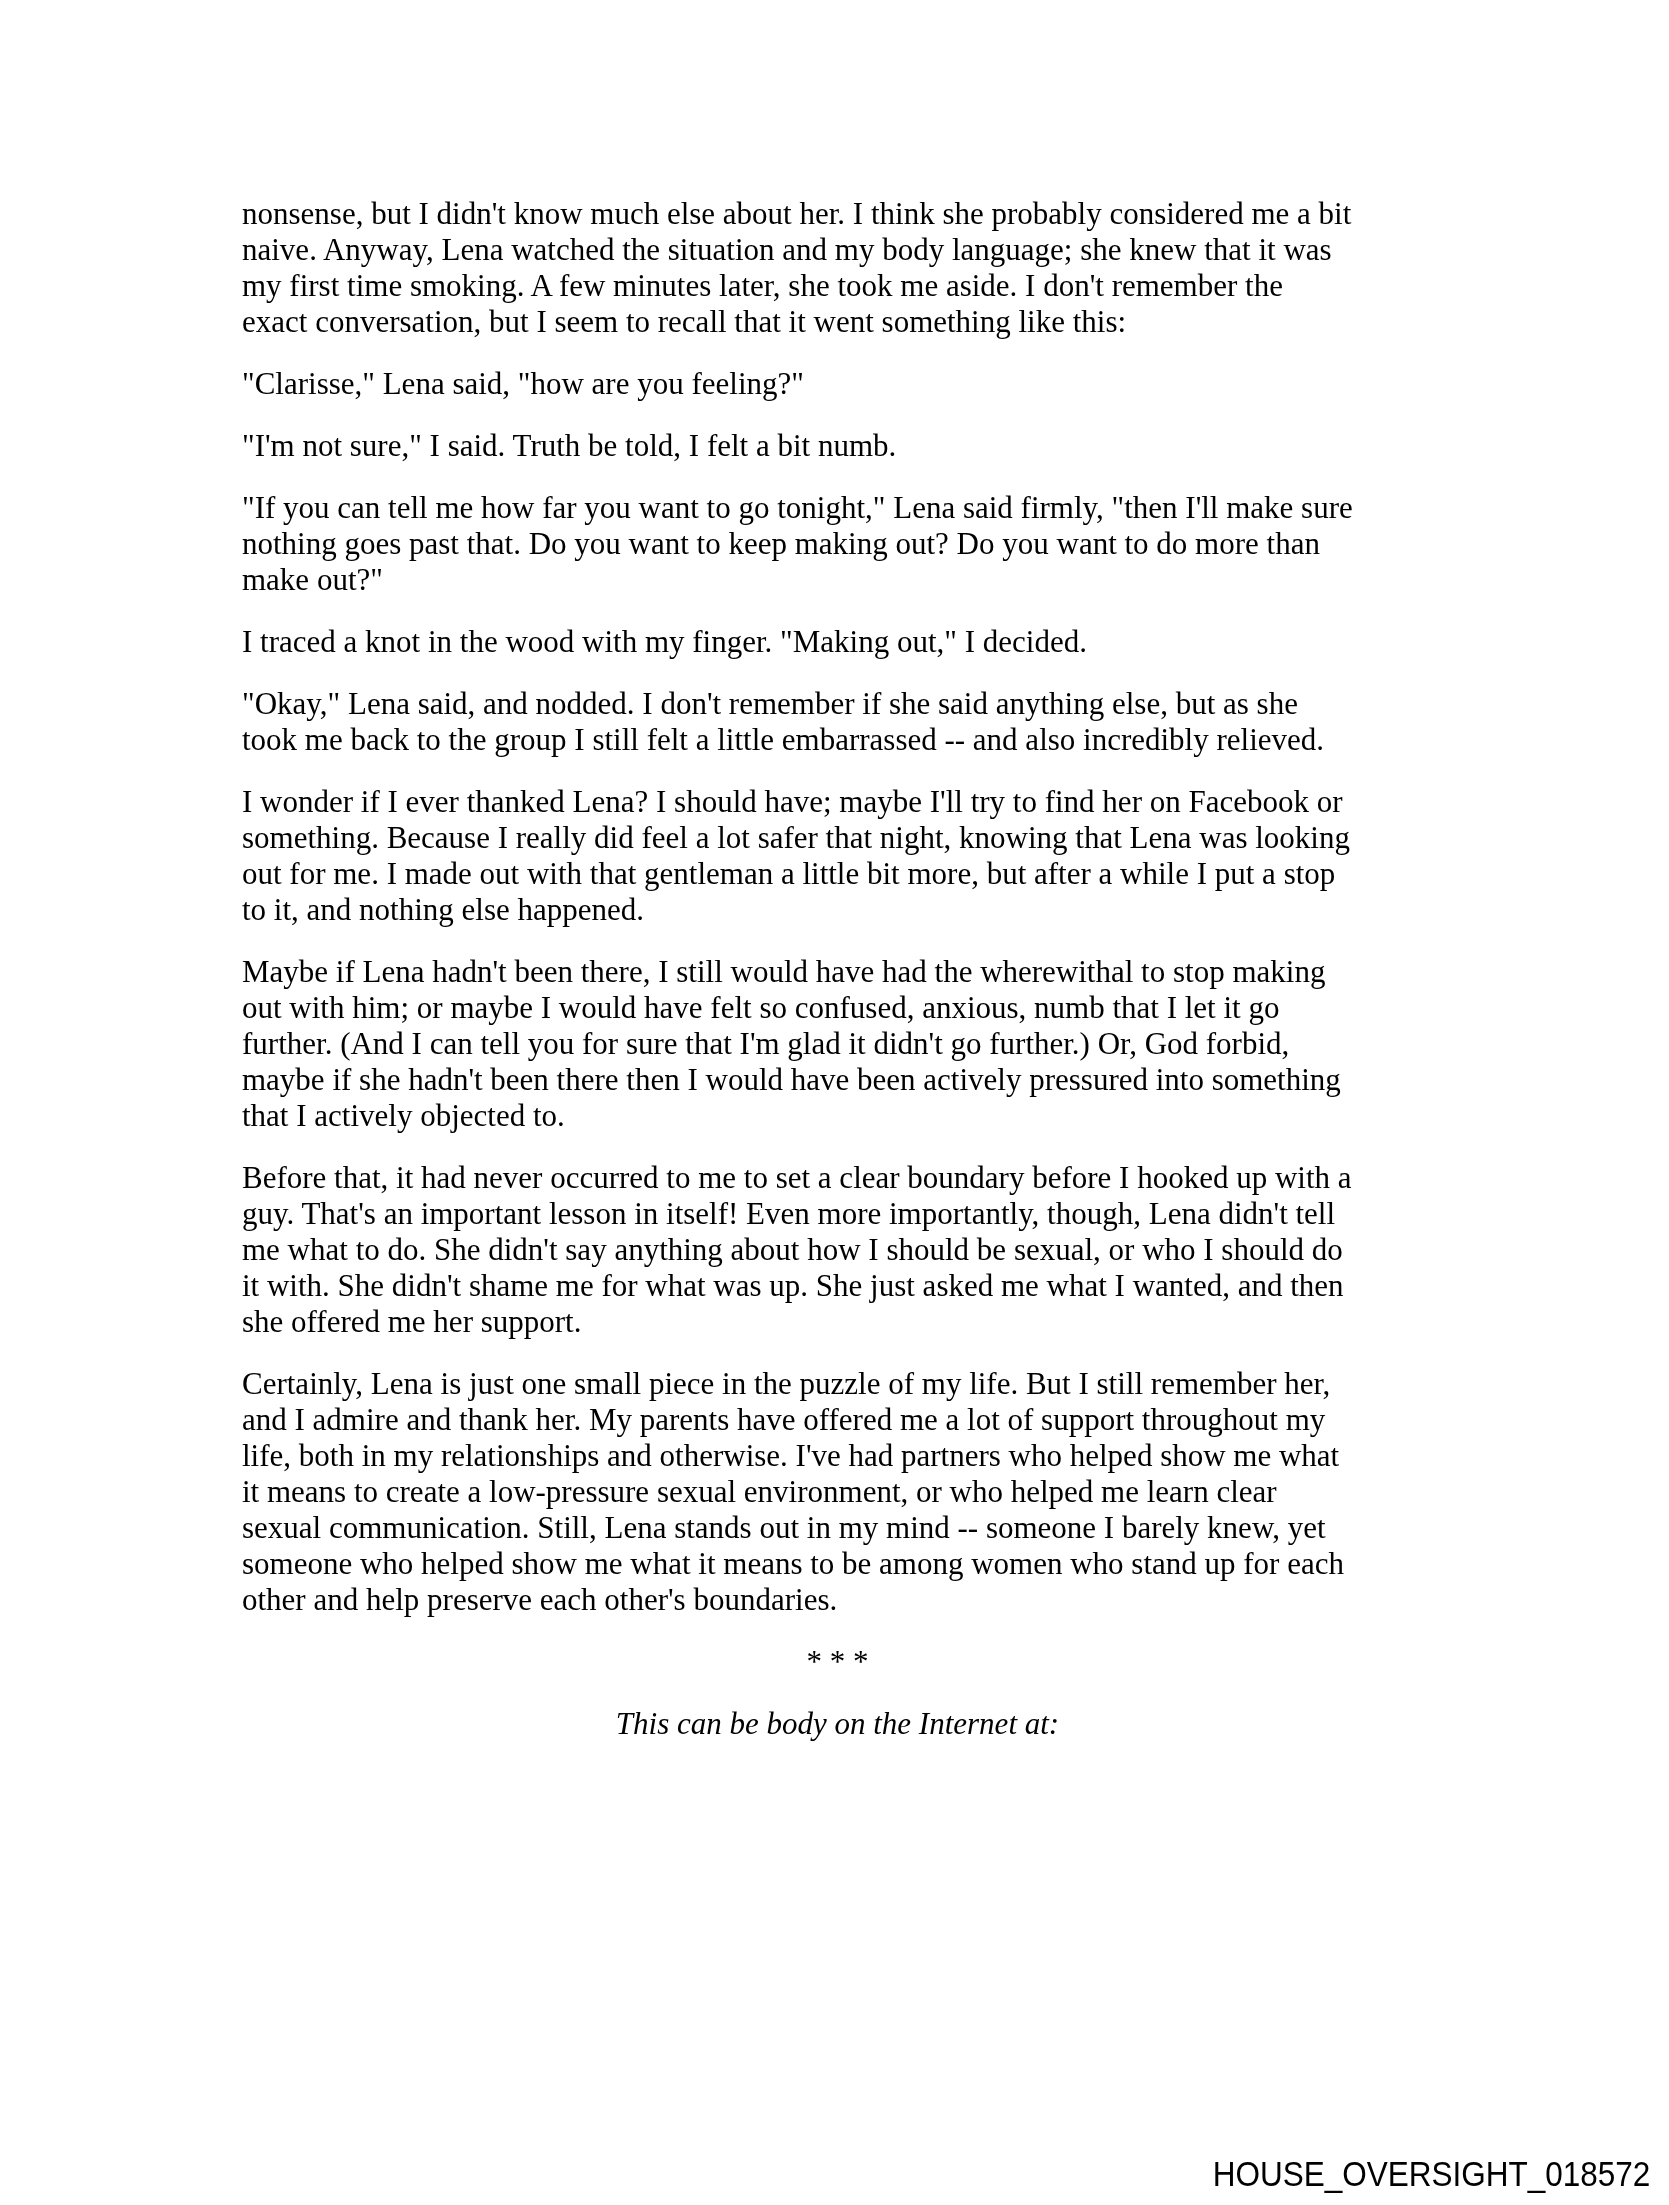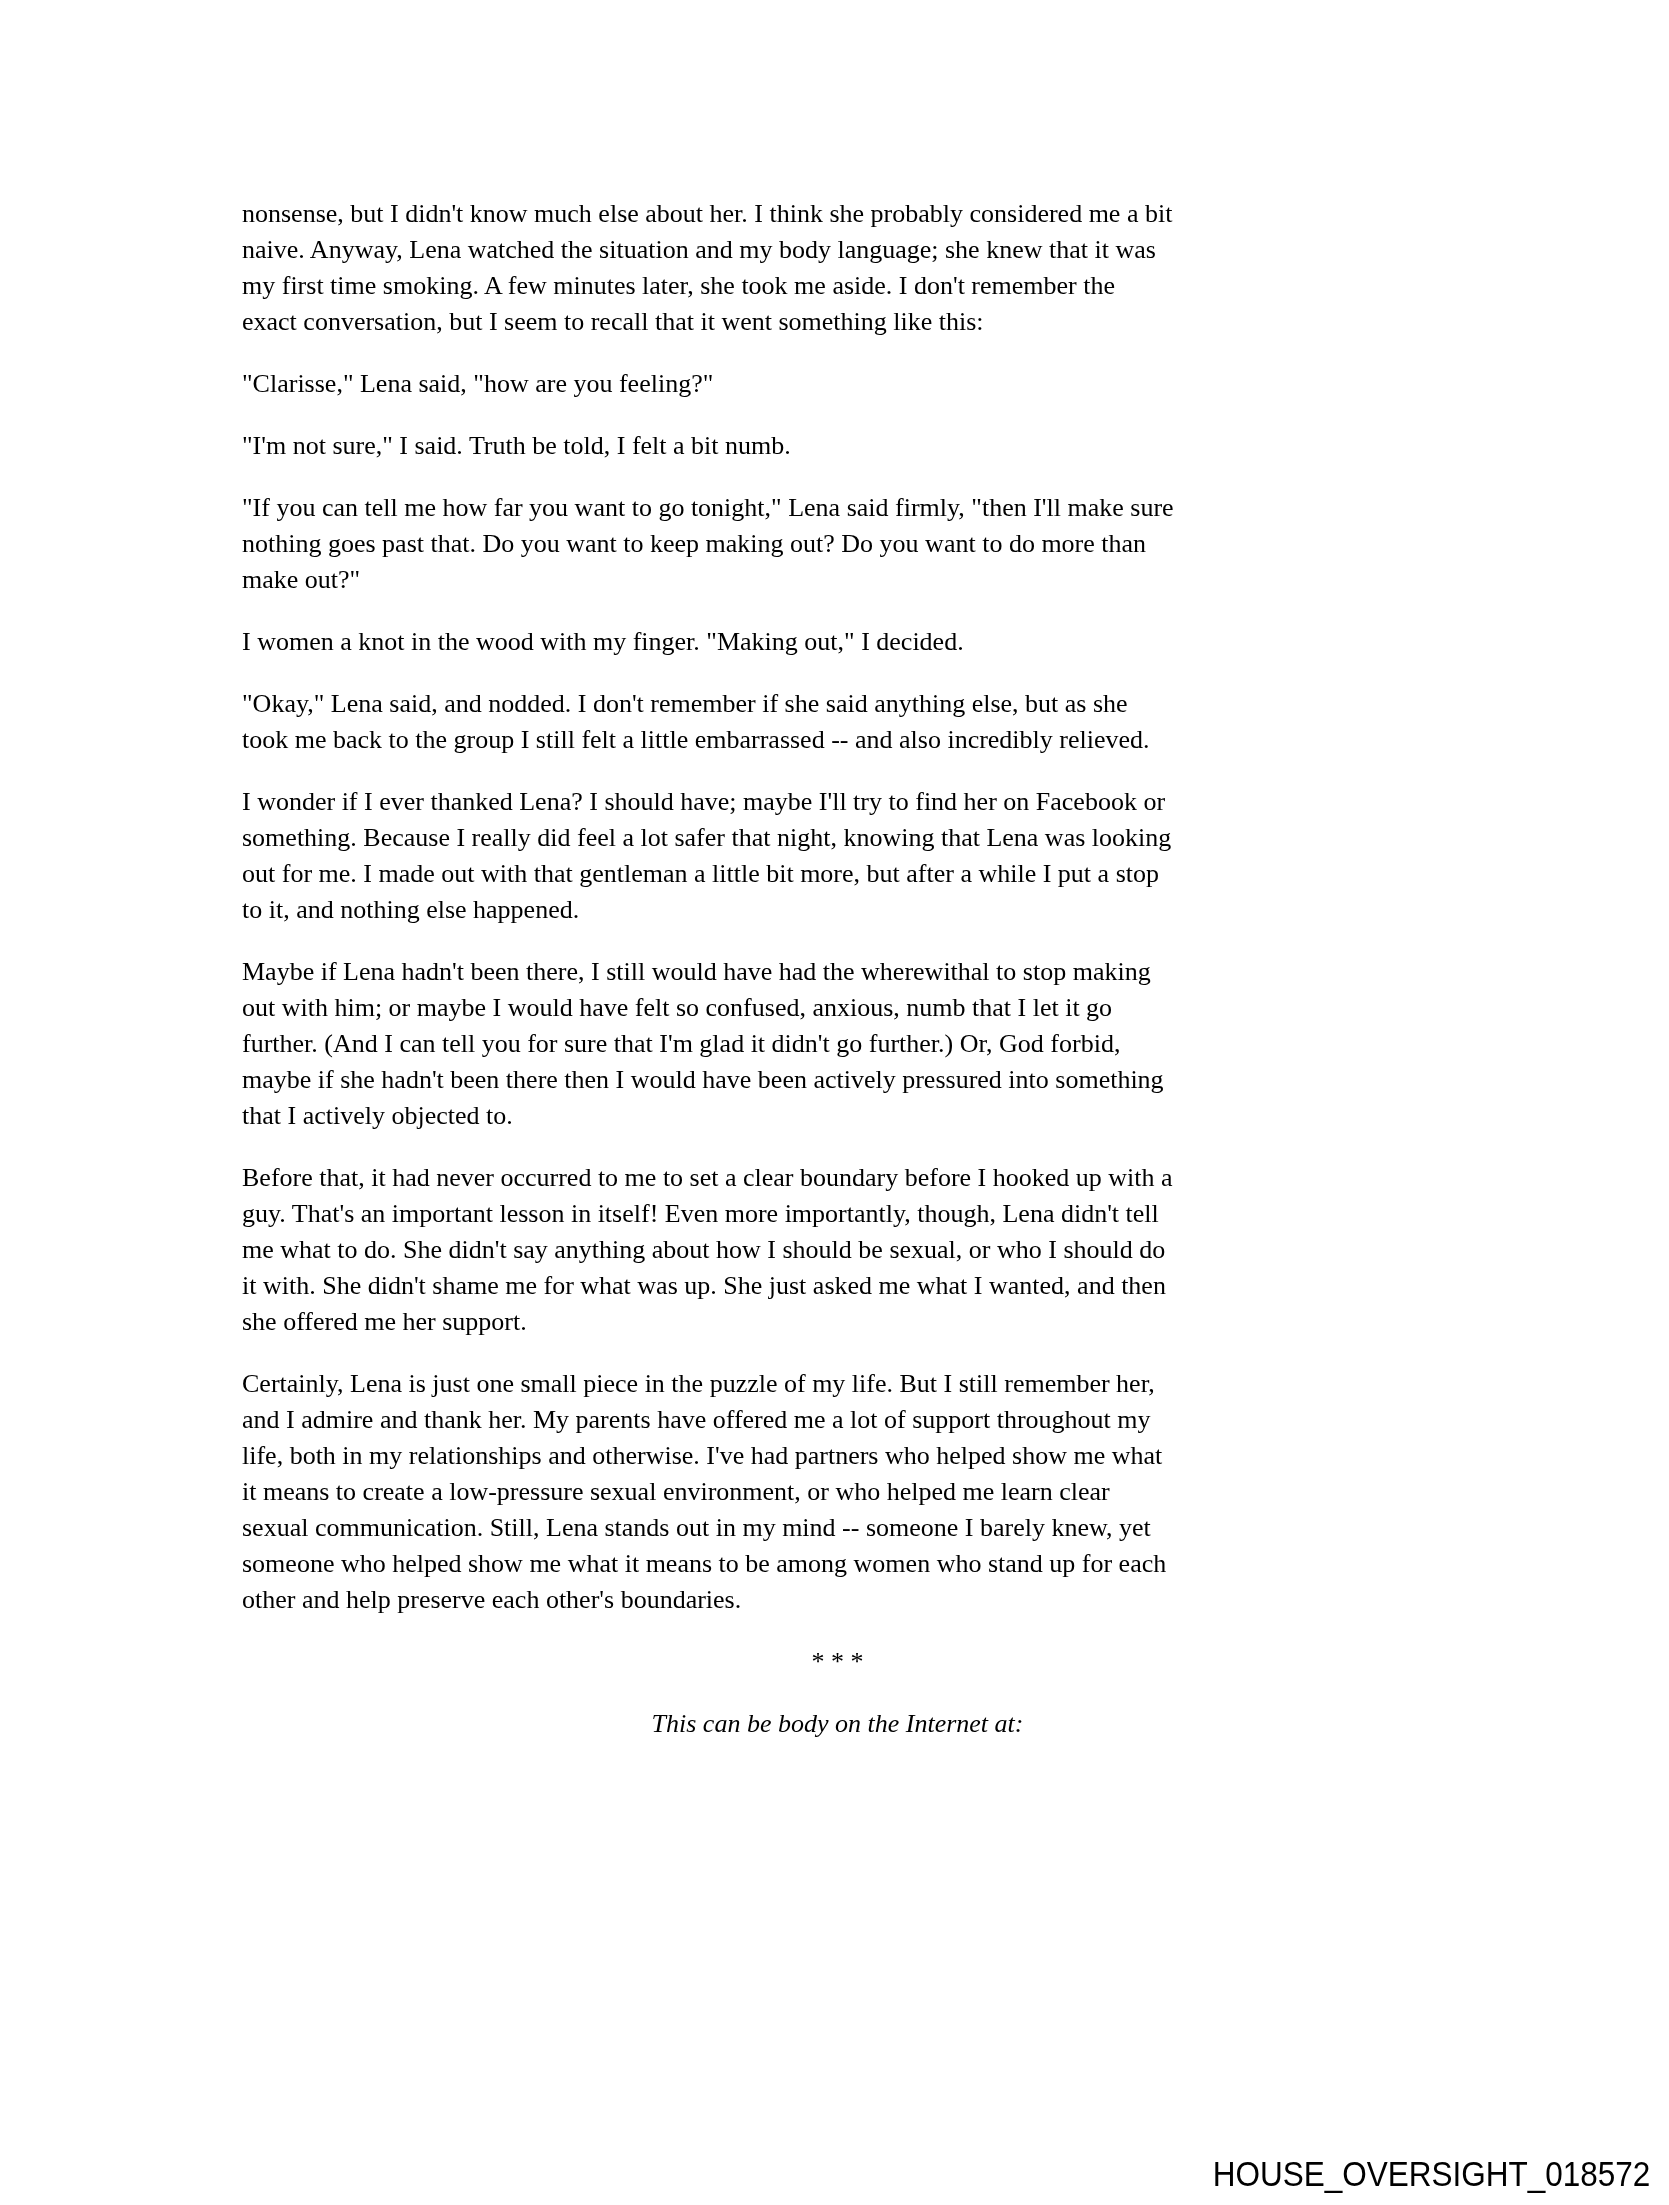--- a/index.html
+++ b/index.html
@@ -16,21 +16,21 @@
     font-family: "Liberation Serif", "DejaVu Serif", serif;
     color: #000000;
   }
   .content {
     position: absolute;
     left: 242px;
     top: 196px;
     width: 1191px;
   }
   .para {
-    font-size: 26px;
+    font-size: 31px;
     line-height: 36px;
     margin: 0 0 26px 0;
     white-space: pre;
     letter-spacing: 0px;
   }
   .center {
     text-align: center;
   }
   .source-note {
     font-style: italic;
@@ -55,21 +55,21 @@
   <div class="content">
     <p class="para">nonsense, but I didn't know much else about her. I think she probably considered me a bit
 naive. Anyway, Lena watched the situation and my body language; she knew that it was
 my first time smoking. A few minutes later, she took me aside. I don't remember the
 exact conversation, but I seem to recall that it went something like this:</p>
     <p class="para">"Clarisse," Lena said, "how are you feeling?"</p>
     <p class="para">"I'm not sure," I said. Truth be told, I felt a bit numb.</p>
     <p class="para">"If you can tell me how far you want to go tonight," Lena said firmly, "then I'll make sure
 nothing goes past that. Do you want to keep making out? Do you want to do more than
 make out?"</p>
-    <p class="para">I women a knot in the wood with my finger. "Making out," I decided.</p>
+    <p class="para">I traced a knot in the wood with my finger. "Making out," I decided.</p>
     <p class="para">"Okay," Lena said, and nodded. I don't remember if she said anything else, but as she
 took me back to the group I still felt a little embarrassed -- and also incredibly relieved.</p>
     <p class="para">I wonder if I ever thanked Lena? I should have; maybe I'll try to find her on Facebook or
 something. Because I really did feel a lot safer that night, knowing that Lena was looking
 out for me. I made out with that gentleman a little bit more, but after a while I put a stop
 to it, and nothing else happened.</p>
     <p class="para">Maybe if Lena hadn't been there, I still would have had the wherewithal to stop making
 out with him; or maybe I would have felt so confused, anxious, numb that I let it go
 further. (And I can tell you for sure that I'm glad it didn't go further.) Or, God forbid,
 maybe if she hadn't been there then I would have been actively pressured into something

